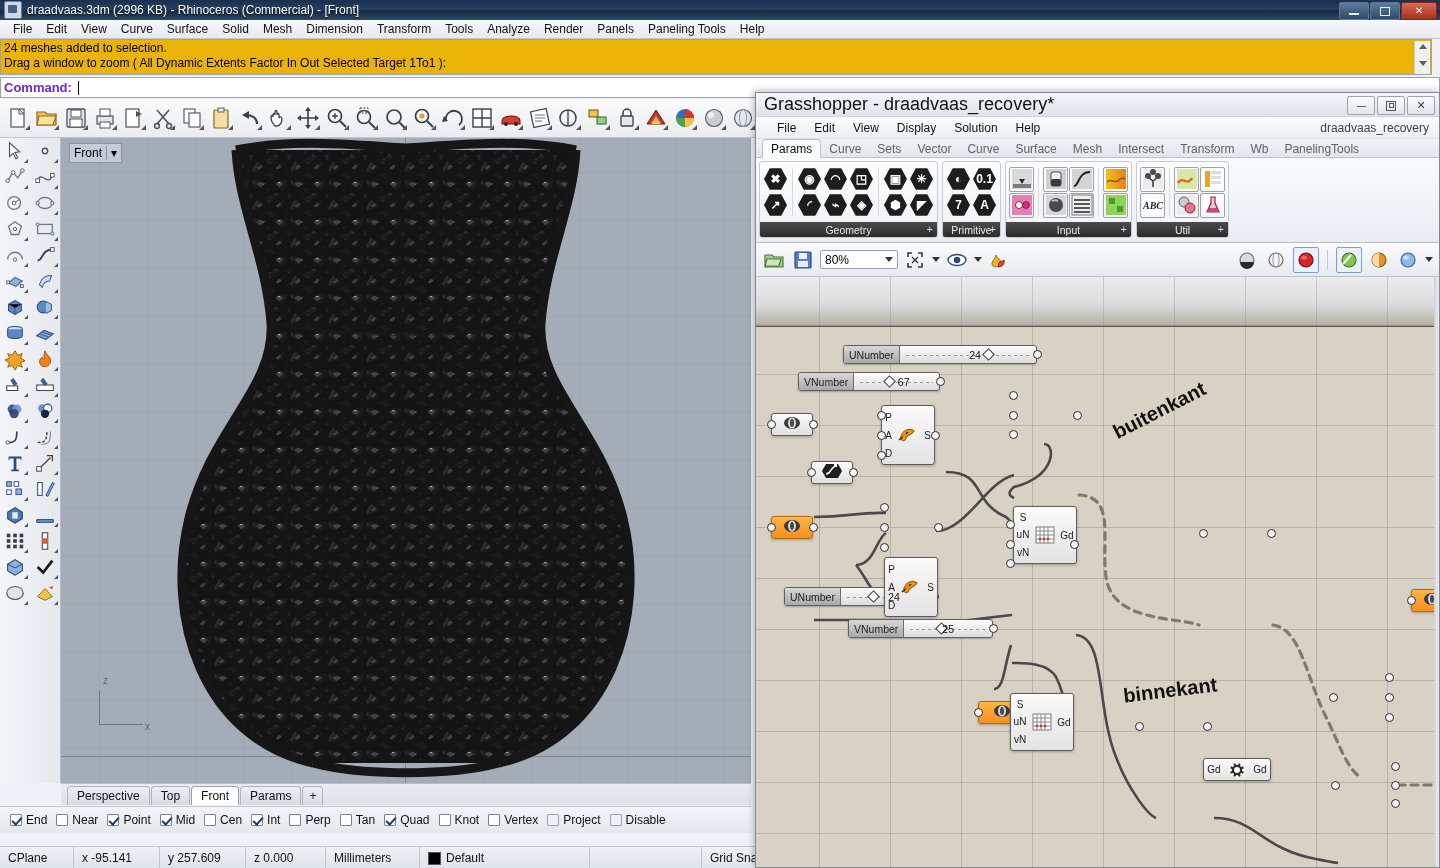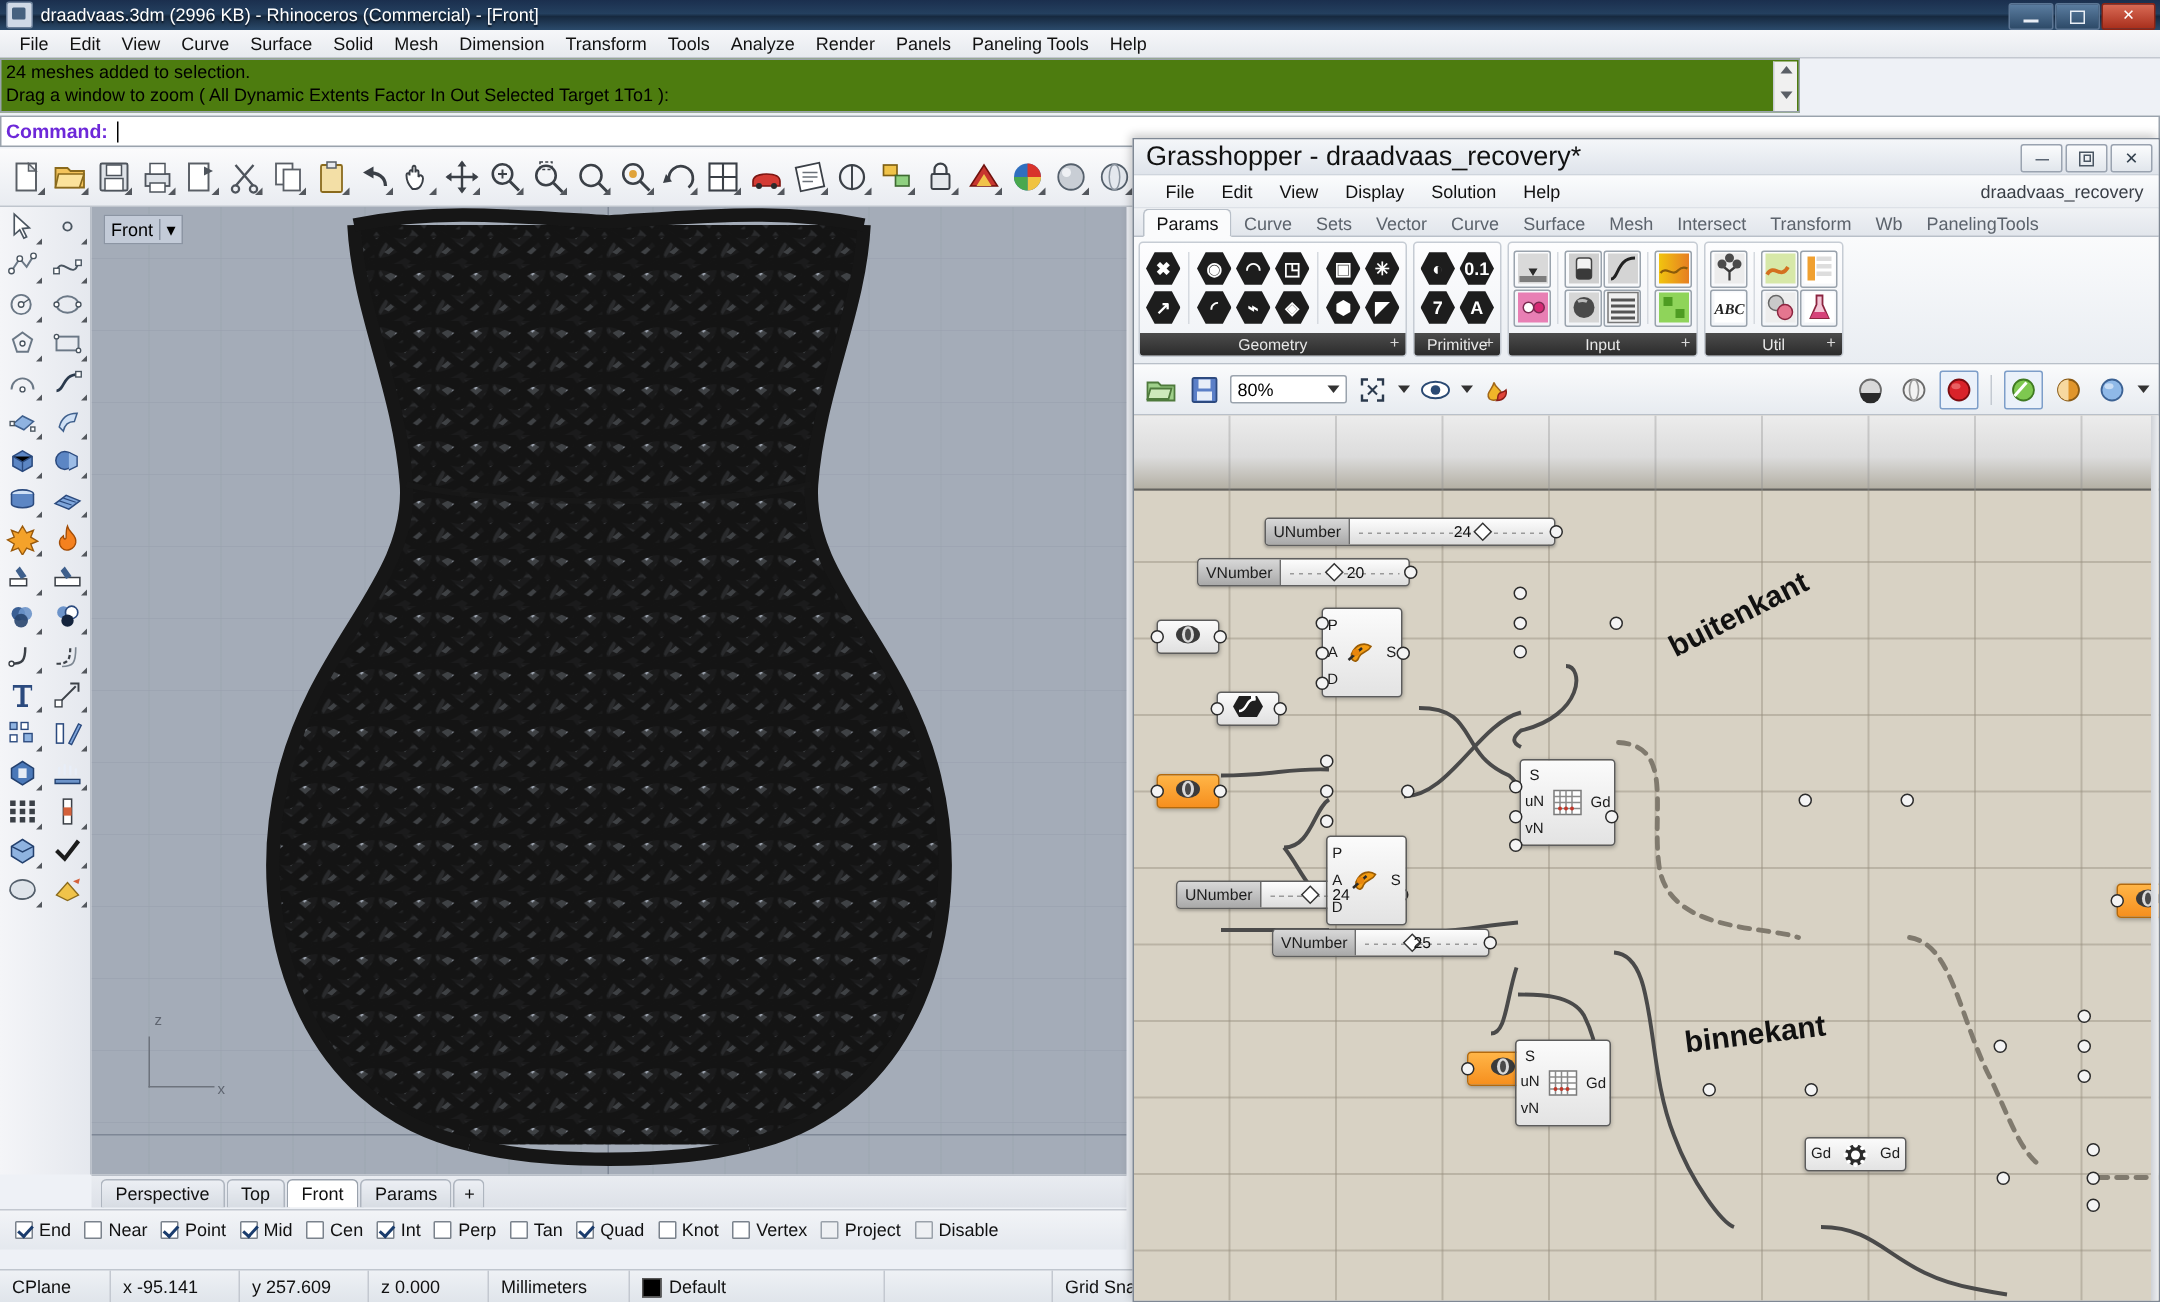--- a/index.html
+++ b/index.html
@@ -36,22 +36,22 @@
   .rh-menubar{
     position:absolute;left:0;top:20px;width:1440px;height:19px;
     background:linear-gradient(to bottom,#f6f7f9,#e7eaef);
     border-bottom:1px solid #c3c8d0;
     display:flex;align-items:center;padding-left:6px;box-sizing:border-box;
   }
   .rh-menubar .mi{padding:2px 7px;font-size:12px;color:#111;white-space:nowrap;}
 
   
   .rh-cmdhist{
-    position:absolute;left:0;top:39px;width:1200px;height:36px;
-    background:#4d7c0f;border:1px solid #9aa3ad;box-sizing:border-box;
+    position:absolute;left:0;top:39px;width:1432px;height:36px;
+    background:#eab308;border:1px solid #9aa3ad;box-sizing:border-box;
     font-size:12px;color:#000;padding:1px 3px;overflow:hidden;
   }
   .rh-cmdhist div{line-height:15px;white-space:nowrap;}
   .rh-scroll{position:absolute;right:1px;top:1px;width:15px;height:34px;background:#f0f0f0;border-left:1px solid #c8ccd2;}
   .rh-scroll .ar{width:0;height:0;margin:3px auto;border-left:4px solid transparent;border-right:4px solid transparent;}
   .rh-scroll .up{border-bottom:5px solid #5a5f66;}
   .rh-scroll .dn{border-top:5px solid #5a5f66;margin-top:12px;}
   .rh-cmdline{
     position:absolute;left:0;top:77px;width:1440px;height:21px;
     background:#fff;border:1px solid #9aa3ad;box-sizing:border-box;
@@ -1384,21 +1384,21 @@
             <div class="track">
               <span class="knob" style="left:62%"></span>
               <span class="val" style="margin-left:14px">24</span>
             </div>
           </div>
           <div class="port" style="position: absolute; left: 277px; top: 73px;"></div>
           <div class="node slider" style="left: 42px; top: 95px; width: 142px;">
             <div class="nm">VNumber</div>
             <div class="track">
               <span class="knob" style="left:36%"></span>
-              <span class="val" style="margin-left:14px">20</span>
+              <span class="val" style="margin-left:14px">67</span>
             </div>
           </div>
           <div class="port" style="position: absolute; left: 180px; top: 100px;"></div>
           <div class="node slider" style="left: 28px; top: 310px; width: 150px;">
             <div class="nm">UNumber</div>
             <div class="track">
               <span class="knob" style="left:30%"></span>
               <span class="val" style="margin-left:14px">24</span>
             </div>
           </div>

